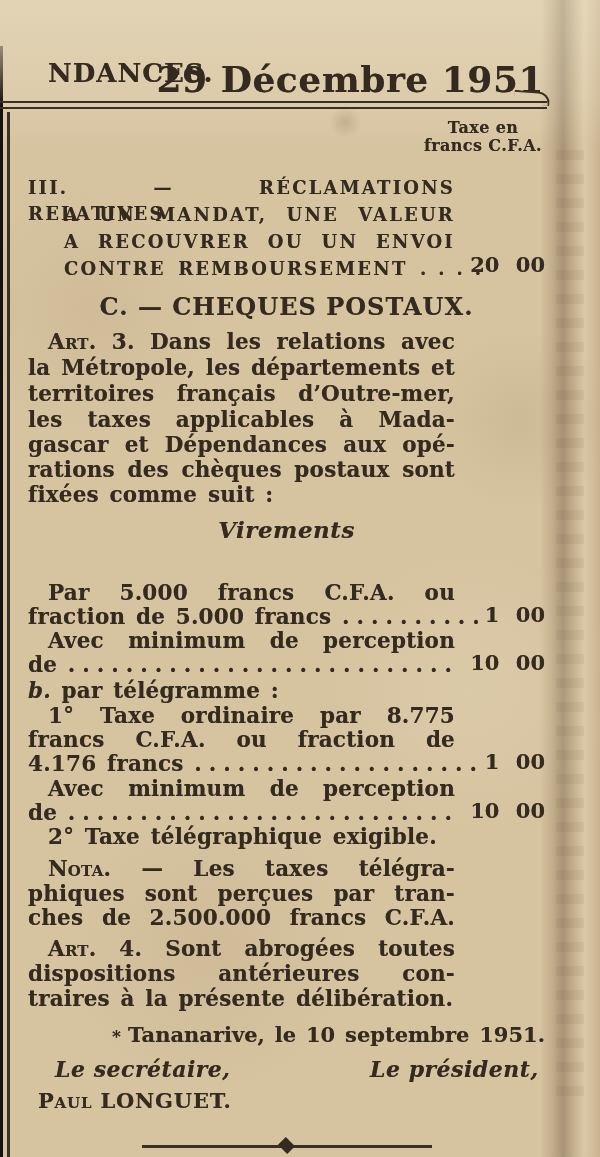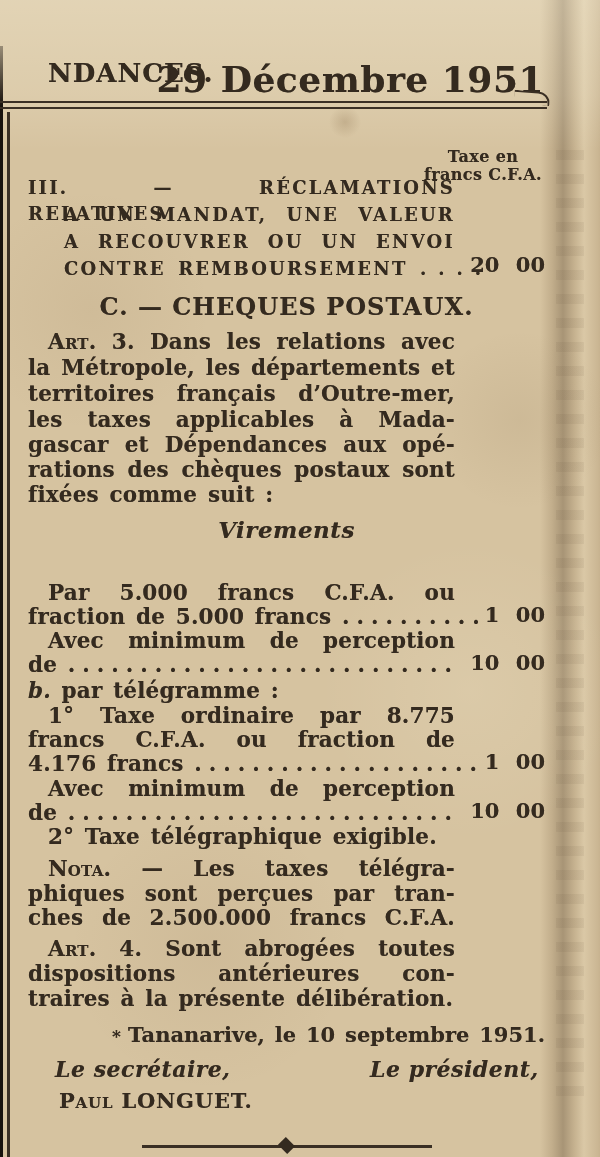--- a/index.html
+++ b/index.html
@@ -19,37 +19,37 @@
       linear-gradient(90deg, rgba(0,0,0,0) 0px, rgba(0,0,0,0) 540px, rgba(90,65,35,0.16) 552px, rgba(60,40,20,0.30) 563px, rgba(90,65,35,0.14) 574px, rgba(255,245,220,0.10) 584px, rgba(120,90,55,0.12) 598px, rgba(120,90,55,0.16) 600px);
   }
   .edge-black{position:absolute;left:0;top:46px;bottom:0;width:3px;background:linear-gradient(180deg,rgba(23,17,12,0.35),#17110c 60px,#17110c);}
   .vrule{position:absolute;left:7px;top:112px;bottom:0;width:3px;background:#3a2f24;}
   .hrule{position:absolute;left:0;top:101px;width:547px;height:4px;border-top:2.5px solid #3a2f24;border-bottom:2.5px solid #3a2f24;}
   .rule-hook{position:absolute;left:514px;top:91px;width:34px;height:12px;border-top:2.5px solid #3a2f24;border-right:2.5px solid #3a2f24;border-top-right-radius:12px;transform:rotate(4deg);}
   .bleed{position:absolute;right:16px;top:150px;bottom:50px;width:28px;
     background:repeating-linear-gradient(180deg, rgba(80,60,40,0.07) 0 10px, rgba(80,60,40,0) 10px 24px);}
   .htitle{position:absolute;top:58px;left:2px;font-size:26px;font-weight:700;letter-spacing:1px;white-space:nowrap;margin-left:46px;}
   .hdate{position:absolute;top:58px;right:56px;font-size:36px;font-weight:700;letter-spacing:0.5px;white-space:nowrap;}
-  .taxhead{position:absolute;top:119px;right:52px;width:130px;text-align:center;font-size:16px;font-weight:700;line-height:17.5px;letter-spacing:0.4px;margin-top:29px;}
+  .taxhead{position:absolute;top:119px;right:52px;width:130px;text-align:center;font-size:16px;font-weight:700;line-height:17.5px;letter-spacing:0.4px;}
   .line{position:absolute;left:28px;width:427px;font-size:21.5px;font-weight:700;line-height:26px;letter-spacing:0.2px;word-spacing:3px;white-space:nowrap;}
   .j{white-space:normal;text-align:justify;text-align-last:justify;}
   .ind{padding-left:20px;width:407px;}
   .iii{font-size:18px;letter-spacing:2.2px;word-spacing:4px;}
   .iii.ind2{padding-left:36px;width:391px;}
   .dots{letter-spacing:7px;}
   .dots3{letter-spacing:12px;}
   .val{position:absolute;right:55px;width:120px;text-align:right;font-size:21px;font-weight:700;word-spacing:9px;white-space:nowrap;}
   .heading-c{position:absolute;left:28px;width:517px;text-align:center;font-size:24px;font-weight:700;letter-spacing:1px;}
   .virements{position:absolute;left:28px;width:517px;text-align:center;font-size:23px;font-weight:700;font-style:italic;letter-spacing:0.5px;}
   .sc{font-variant:small-caps;}
   .it{font-style:italic;}
   .star{position:absolute;left:112px;top:1026px;font-size:17px;font-weight:700;}
   .dateline{position:absolute;left:128px;top:1022px;width:417px;font-size:21px;font-weight:700;text-align:justify;text-align-last:justify;}
   .role{position:absolute;top:1056px;font-size:22px;font-weight:700;font-style:italic;letter-spacing:0.5px;white-space:nowrap;}
-  .name{position:absolute;top:1088px;font-size:21px;font-weight:700;letter-spacing:0.8px;white-space:nowrap;margin-left:21px;}
+  .name{position:absolute;top:1088px;font-size:21px;font-weight:700;letter-spacing:0.8px;white-space:nowrap;}
   .orn-line{position:absolute;left:142px;top:1145px;width:290px;height:2.5px;background:#3a2f24;}
   .orn-diamond{position:absolute;left:280px;top:1139px;width:13px;height:13px;background:#342a1f;transform:rotate(45deg) scale(1,0.85);}
   .t{text-shadow:0 0 0.5px rgba(52,42,31,0.55);}
 </style>
 </head>
 <body>
 
 <div class="page">
 
   <div class="edge-black"></div>

